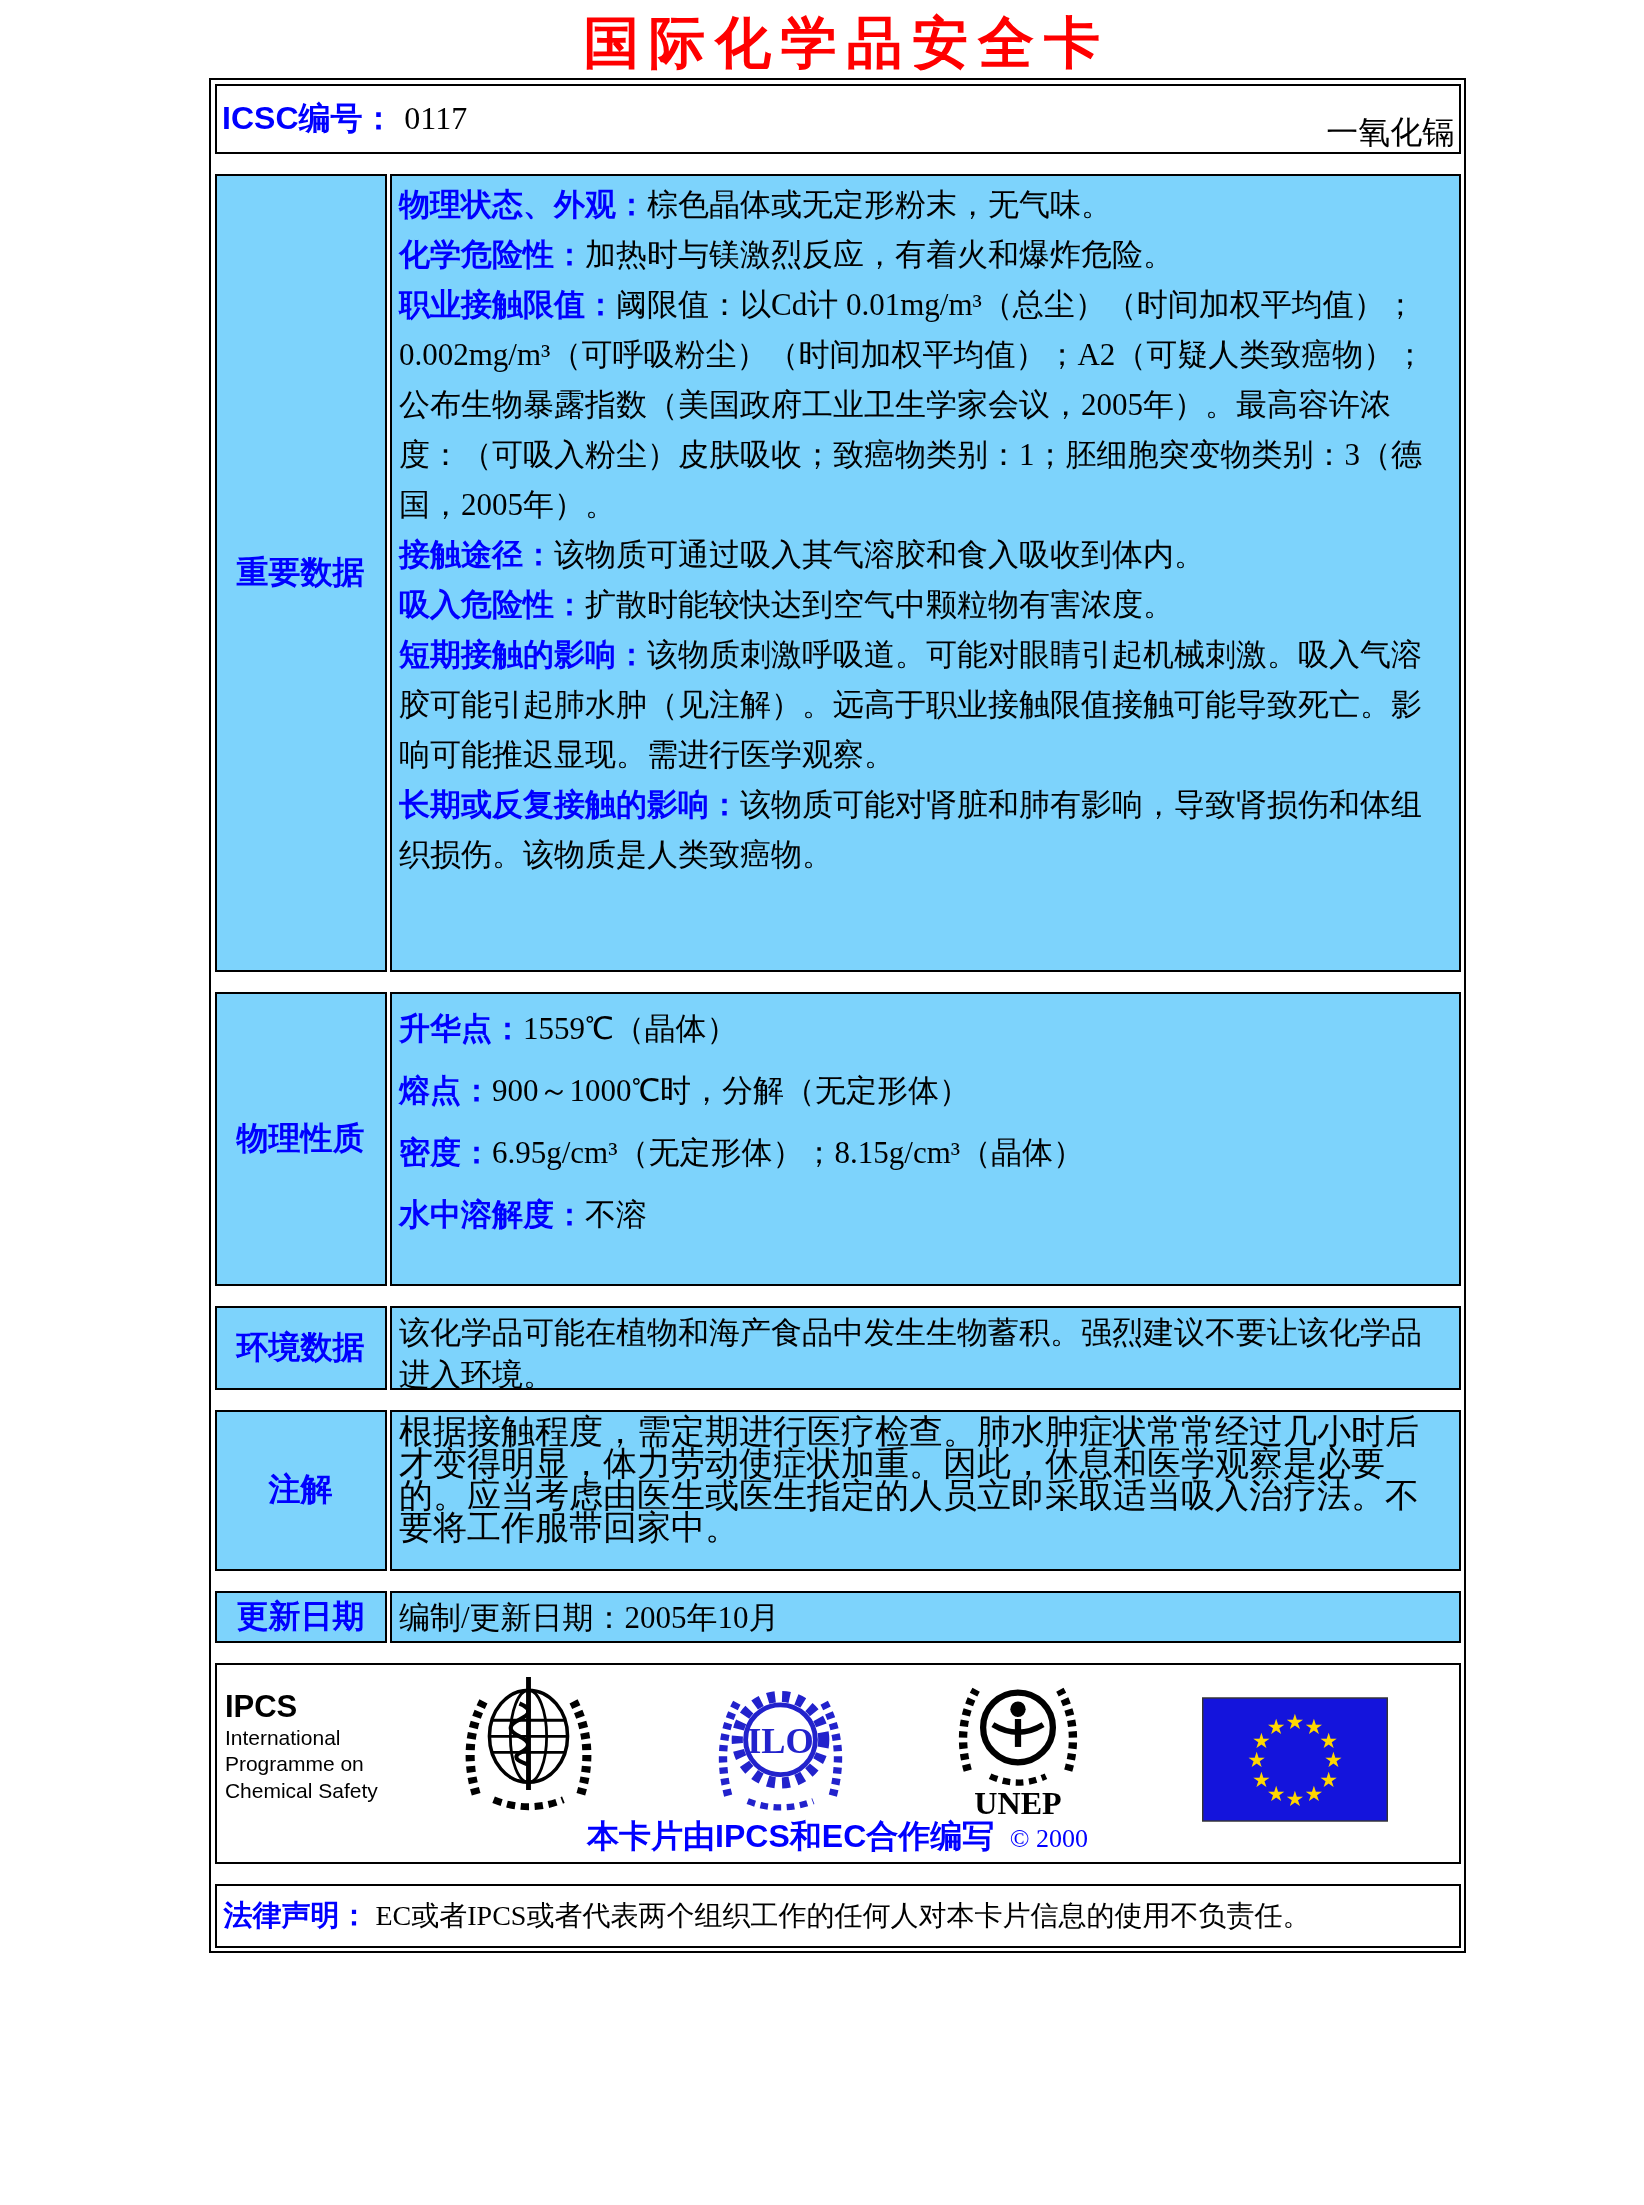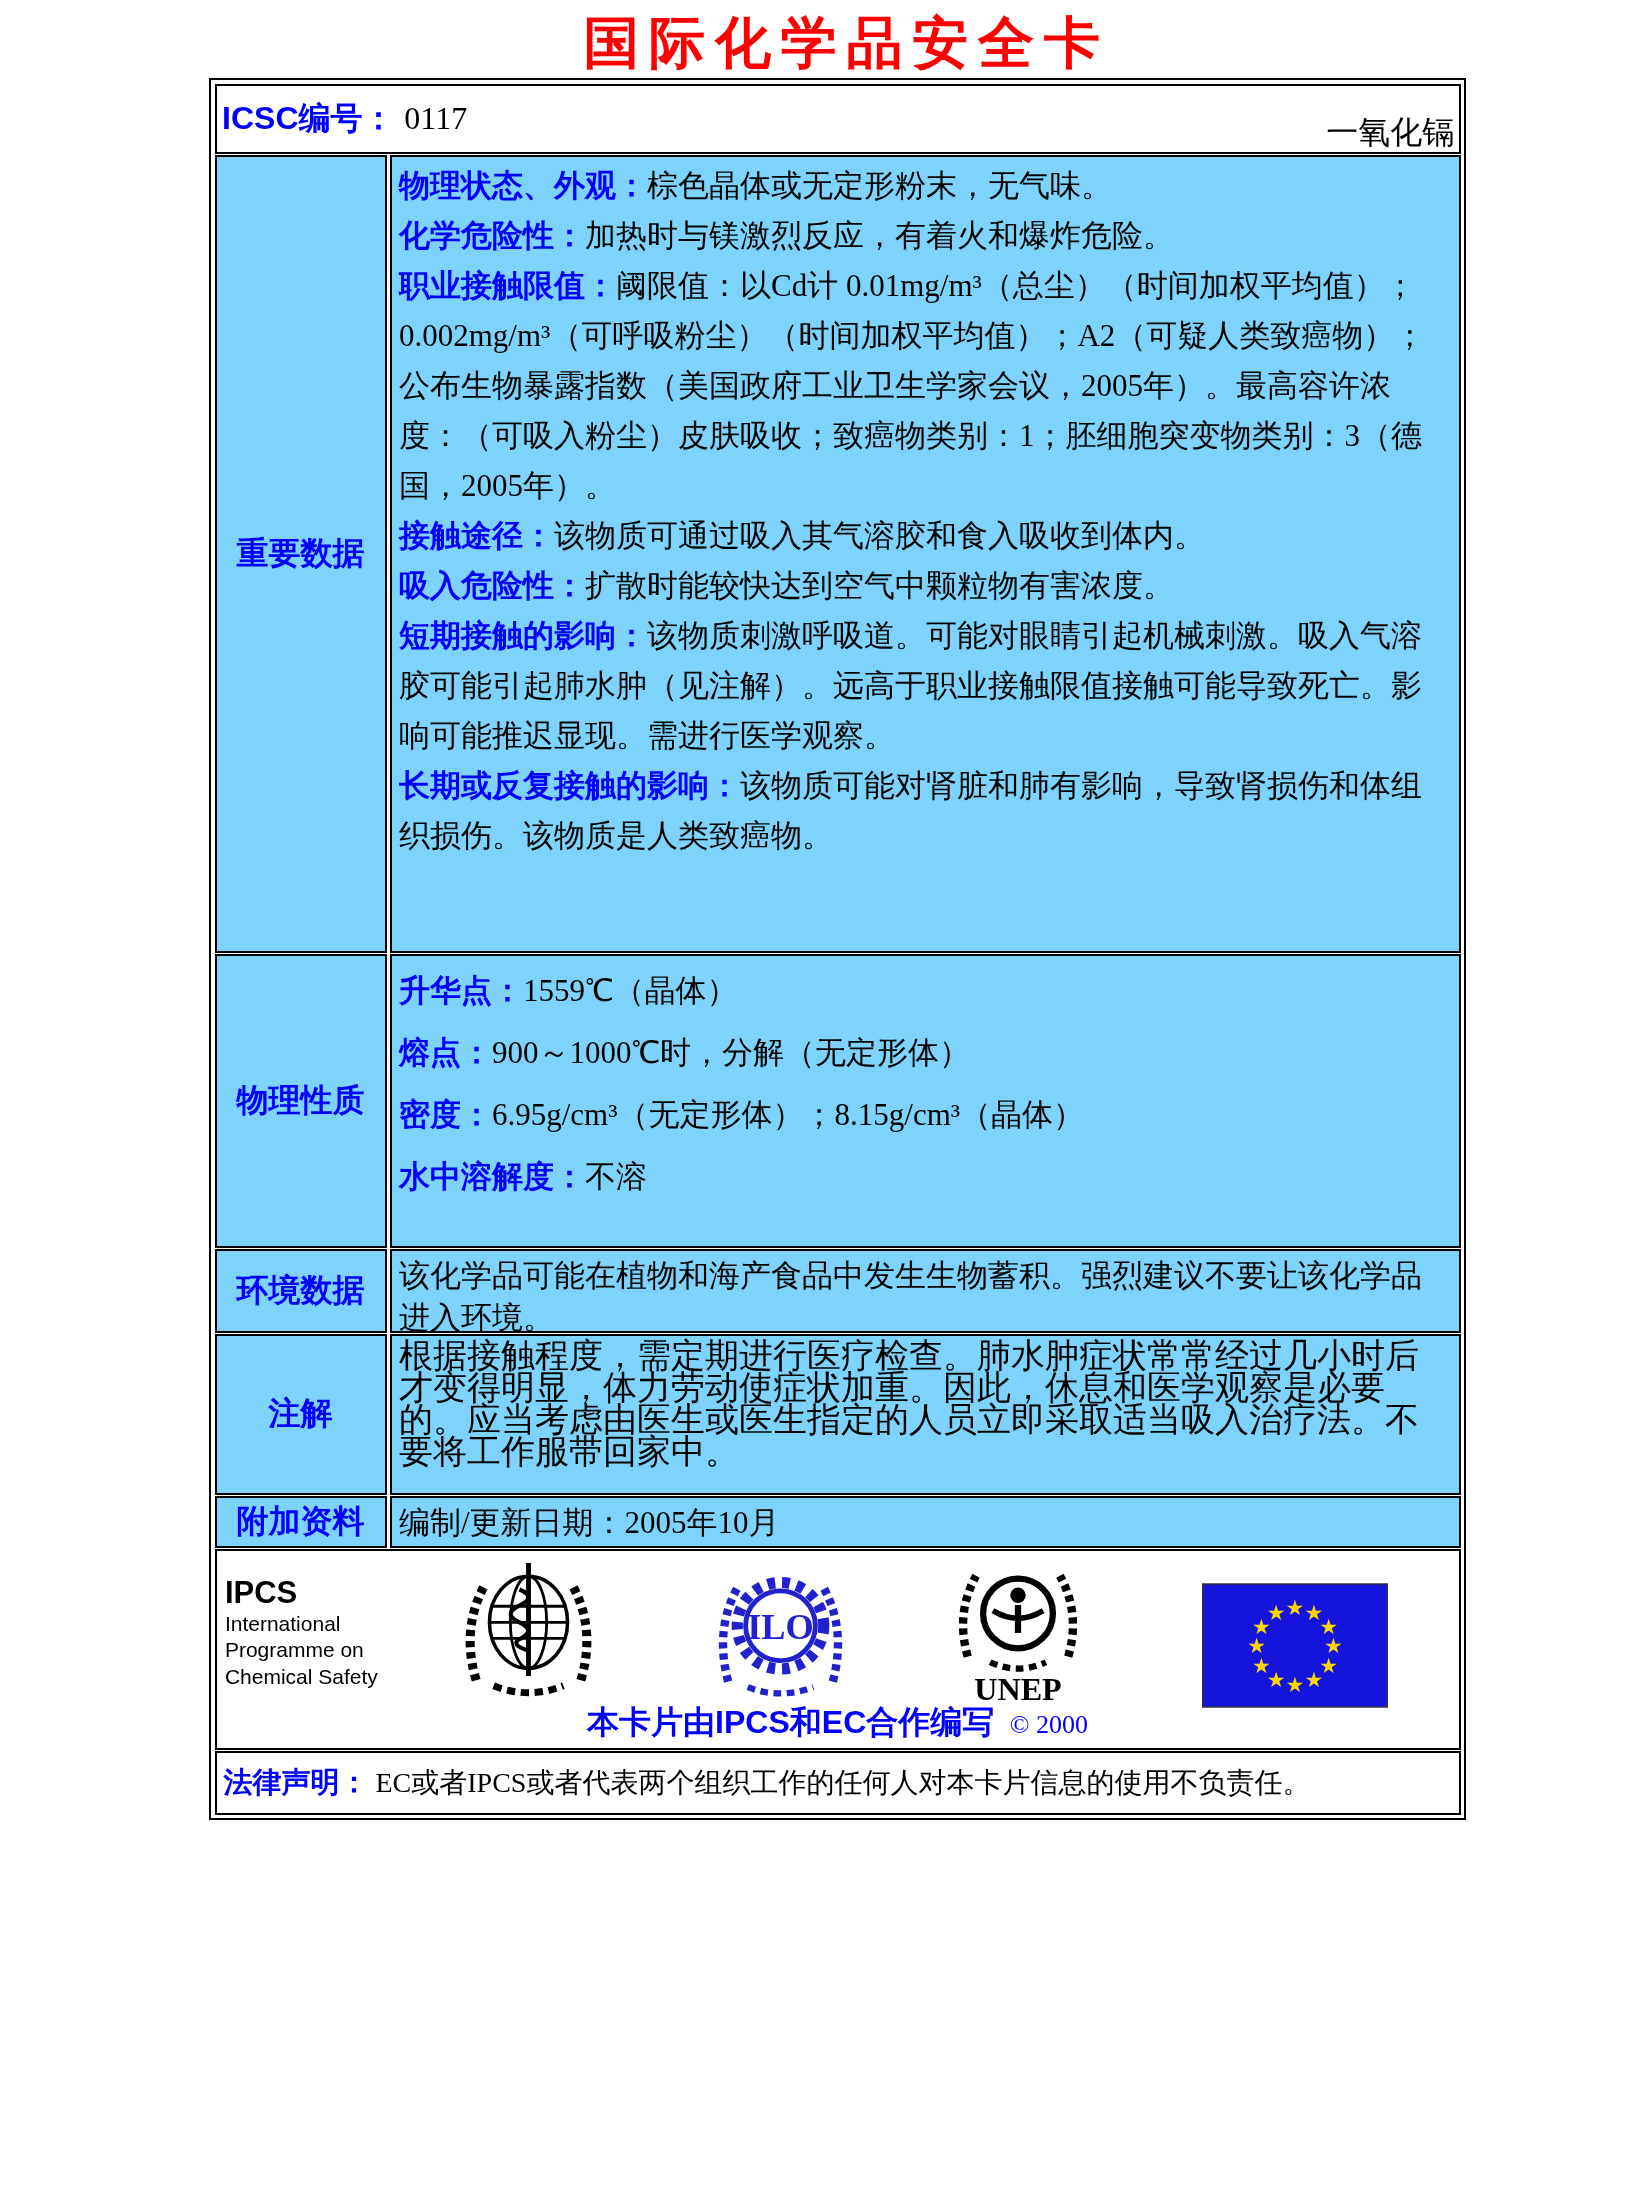--- a/index.html
+++ b/index.html
@@ -12,21 +12,21 @@
     font-family: "Liberation Sans", sans-serif;
     font-size: 56px; font-weight: bold; letter-spacing: 9.8px;
     color: #FF0000;
     padding-left: 48px;
   }
 
   .card {
     position: absolute; left: 209px; top: 78px; width: 1257px;
     border: 2.8px solid #000; background: #fff;
     padding: 3.5px;
-    display: flex; flex-direction: column; gap: 1px;
+    display: flex; flex-direction: column; gap: 20px;
   }
 
   .row { display: flex; gap: 3.5px; }
   .cell { border: 2.8px solid #000; background: #7dd3fc; }
 
   .row-icsc {
     height: 70px; border: 2.8px solid #000;
     display: flex; justify-content: space-between; align-items: center;
     padding: 0 4.2px 0 5.6px; font-size: 32px;
   }
@@ -132,21 +132,21 @@
   </div>
 
   <div class="row note" style="height:161px">
     <div class="cell label-cell">注解</div>
     <div class="cell content-cell">
       <p>根据接触程度，需定期进行医疗检查。肺水肿症状常常经过几小时后才变得明显，体力劳动使症状加重。因此，休息和医学观察是必要的。应当考虑由医生或医生指定的人员立即采取适当吸入治疗法。不要将工作服带回家中。</p>
     </div>
   </div>
 
   <div class="row add" style="height:52px">
-    <div class="cell label-cell">附加资料</div>
+    <div class="cell label-cell">更新日期</div>
     <div class="cell content-cell">
       <p>编制/更新日期：2005年10月</p>
     </div>
   </div>
 
   <div class="row-logos">
     <div class="ipcs-block">
       <div class="ipcs-acronym">IPCS</div>
       <div class="ipcs-line">International</div>
       <div class="ipcs-line">Programme on</div>

